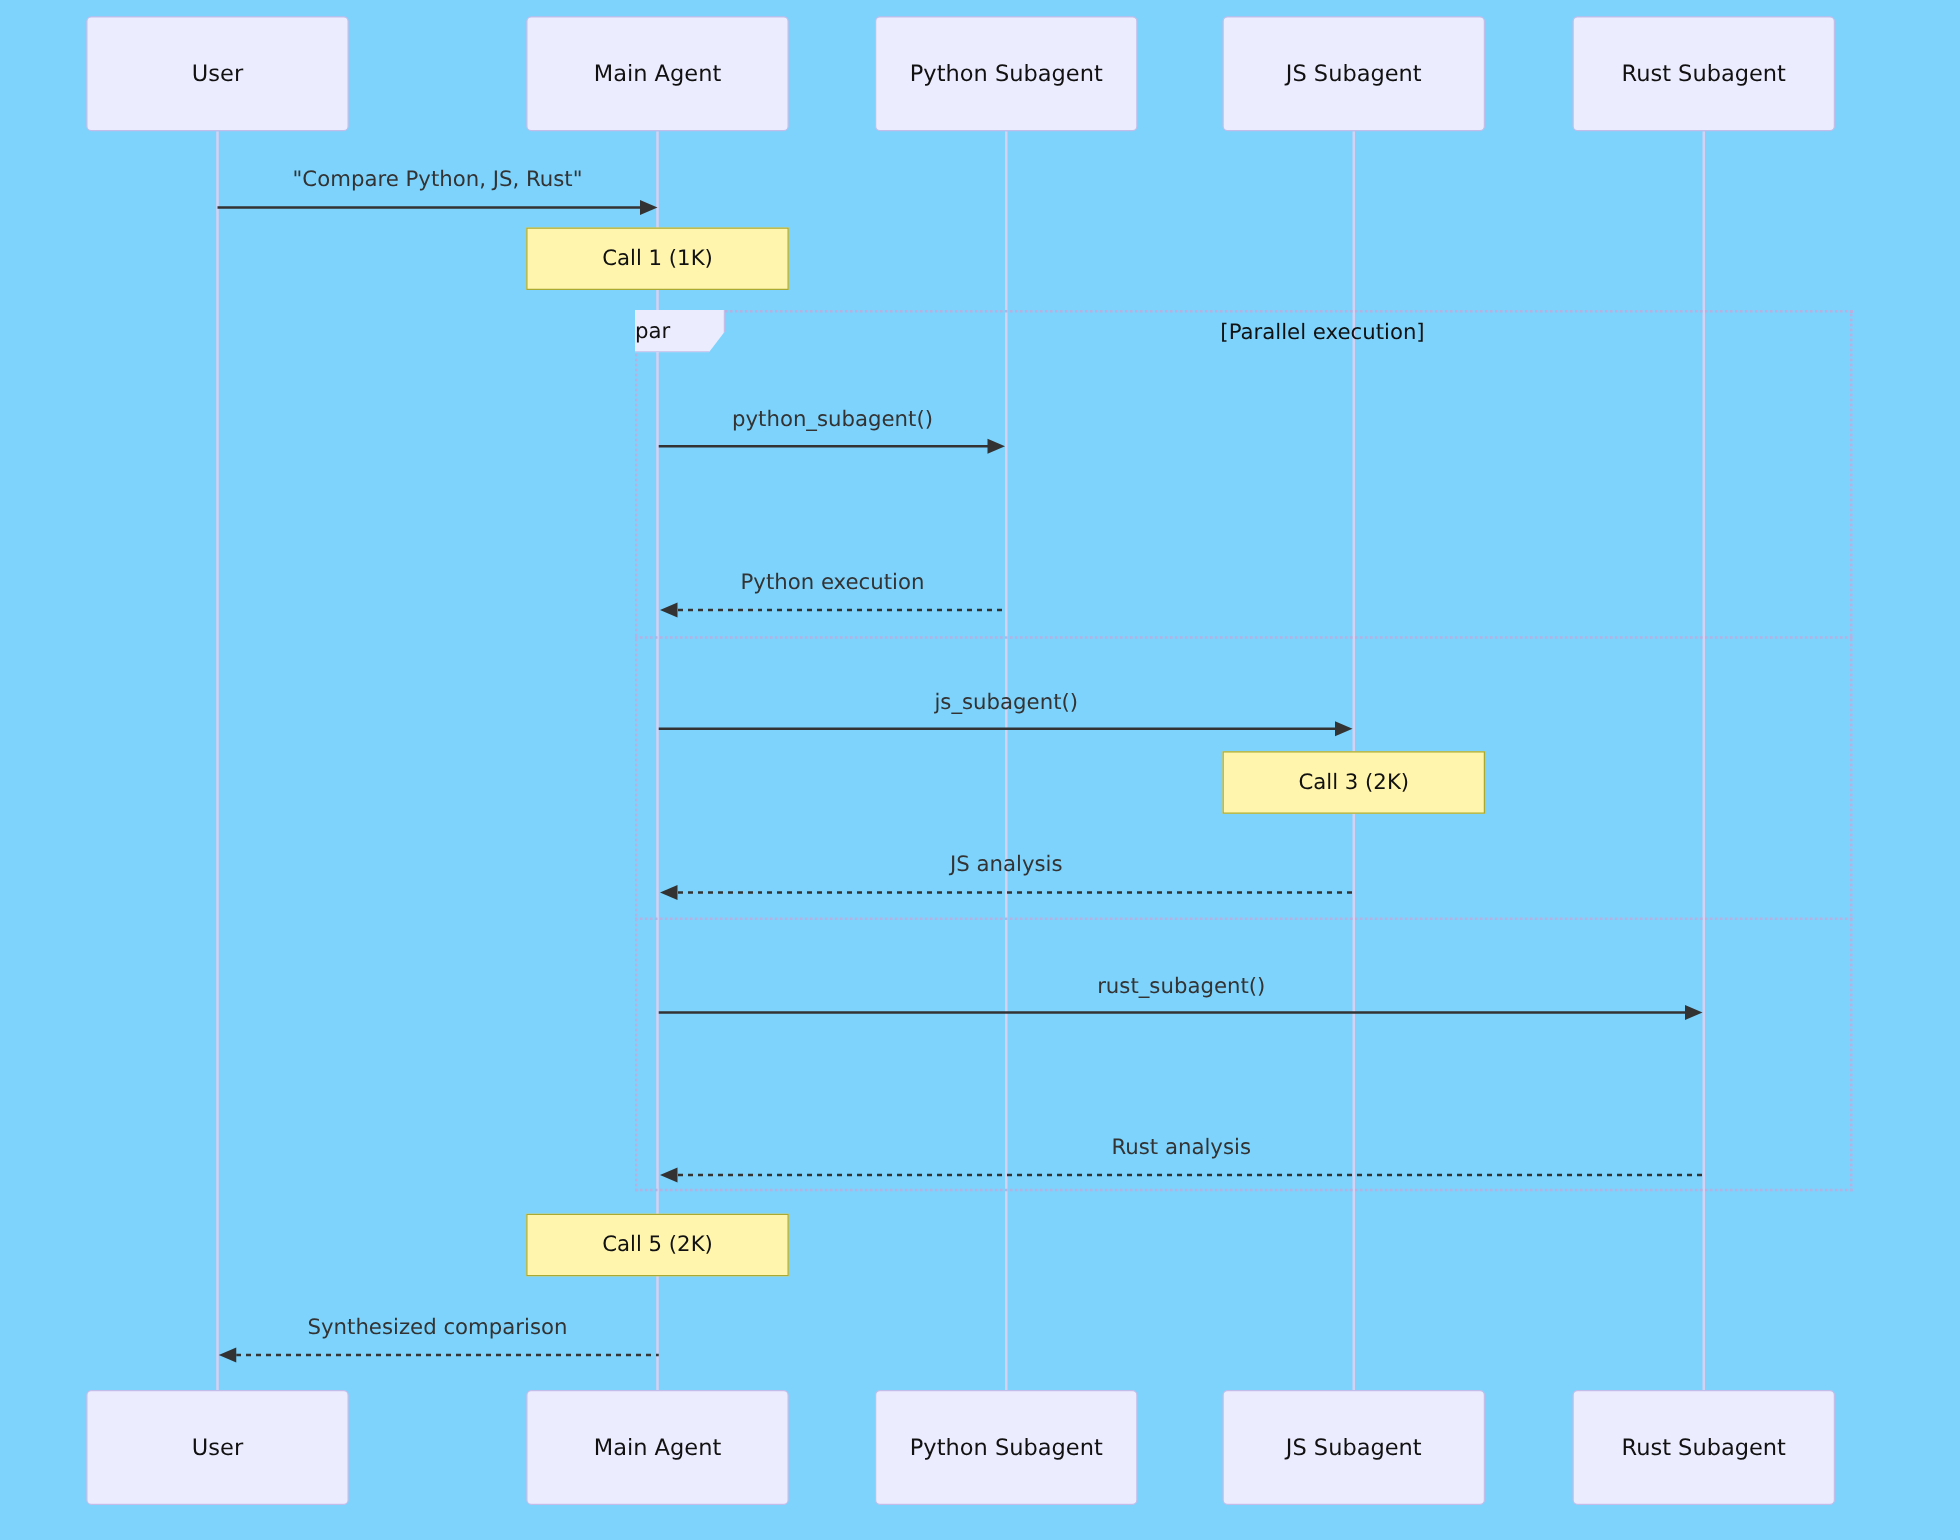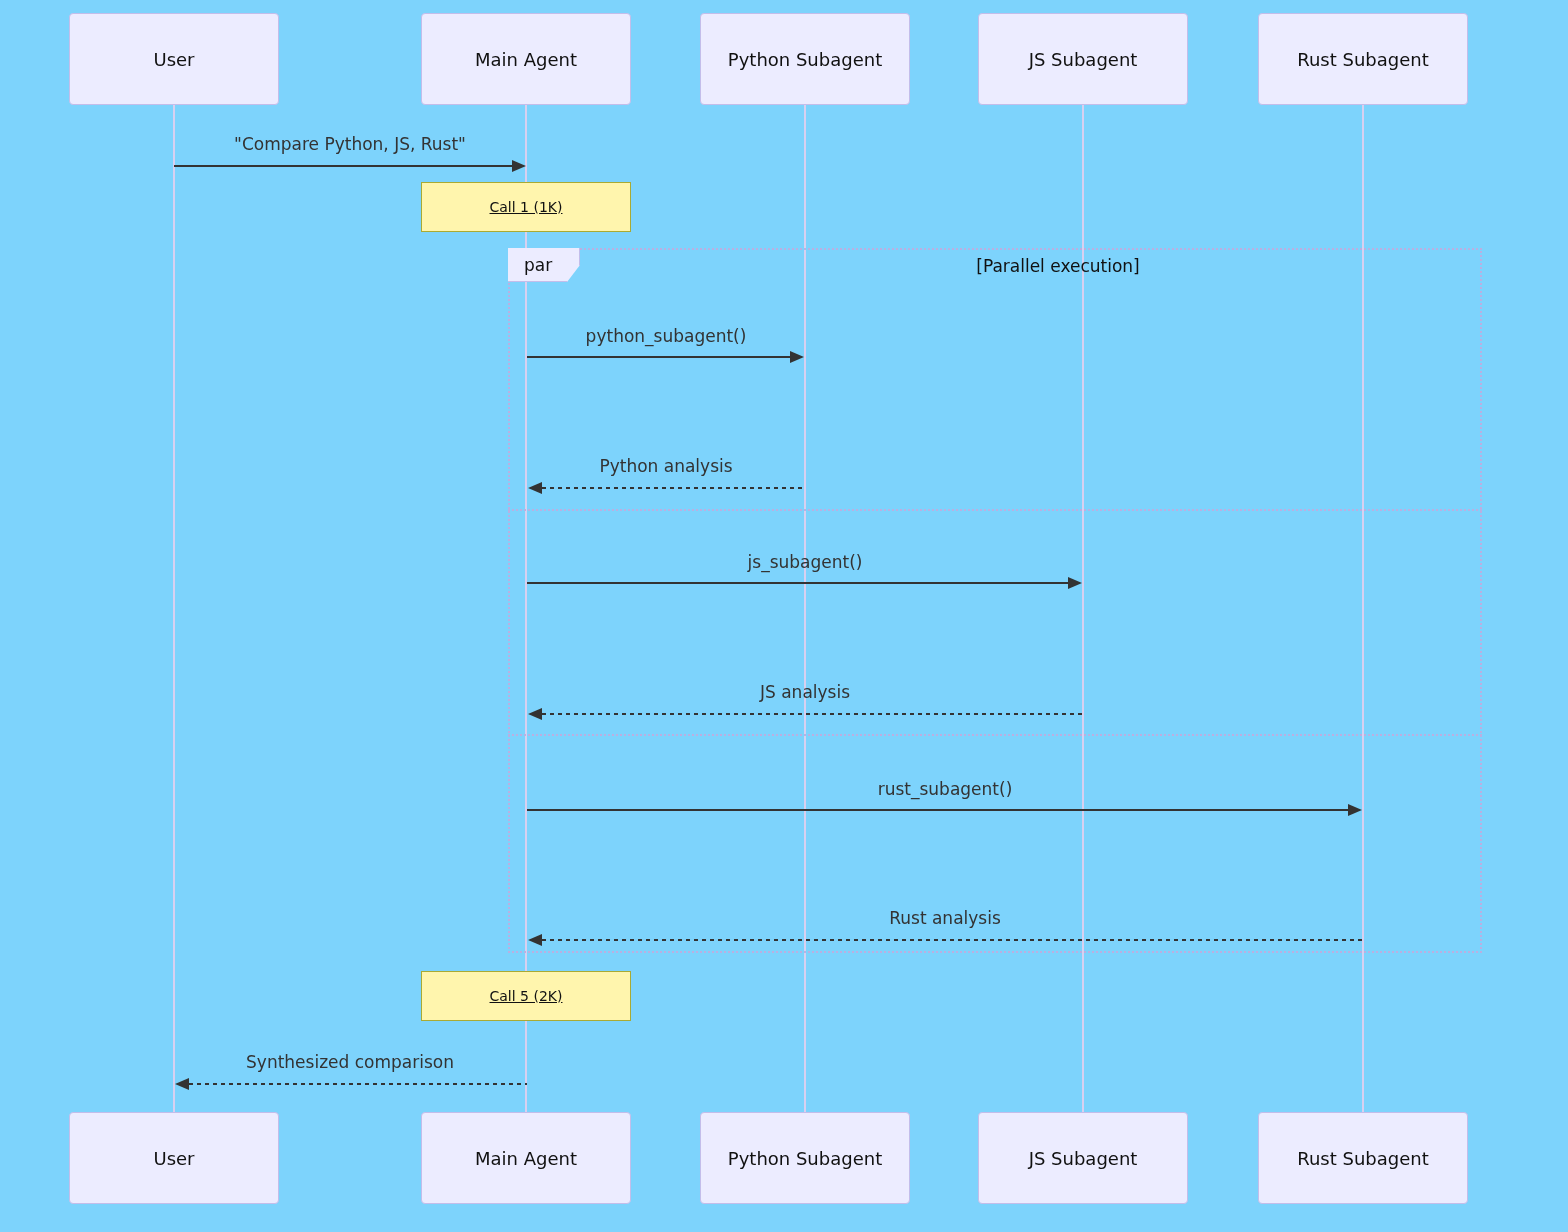--- a/index.html
+++ b/index.html
@@ -85,43 +85,41 @@
   }
   .note {
     position: absolute;
     width: 210px;
     height: 50px;
     background: var(--note-fill);
     border: 1px solid var(--note-border);
     display: flex;
     align-items: center;
     justify-content: center;
-    font-size: 14px;
+    font-size: 17px;
     color: #111;
     z-index: 6;
-    text-decoration: underline;
   }
   .par-frame {
     position: absolute;
     left: 508px; top: 248px;
     width: 974px; height: 705px;
     border: 2px dotted var(--frame-border);
     z-index: 1;
   }
   .par-label {
     position: absolute;
     left: 508px; top: 248px;
     width: 72px; height: 34px;
     background: var(--actor-fill);
     border-bottom: 1px solid var(--actor-border);
     border-right: 1px solid var(--actor-border);
     clip-path: polygon(0 0, 100% 0, 100% 50%, 82% 100%, 0 100%);
     display: flex;
     align-items: center;
-    padding-left: 16px;
     font-size: 17px;
     color: #111;
     z-index: 2;
   }
   .par-condition {
     position: absolute;
     transform: translateX(-50%);
     left: 1058px; top: 256px;
     font-size: 17px;
     color: #111;
@@ -170,28 +168,29 @@
   <div class="line-solid" style="left:174px; top:165px; width:339px"></div>
   <div class="arrow-right" style="left:512px; top:160px"></div>
 
   <div class="note" style="left:421px; top:182px">Call 1 (1K)</div>
 
   <div class="msg-label" style="left:666px; top:326px">python_subagent()</div>
   <div class="line-solid" style="left:527px; top:356px; width:264px"></div>
   <div class="arrow-right" style="left:790px; top:351px"></div>
 
 
-  <div class="msg-label" style="left:666px; top:456px">Python analysis</div>
+  <div class="msg-label" style="left:666px; top:456px">Python execution</div>
   <div class="line-dashed" style="left:542px; top:487px; width:263px"></div>
   <div class="arrow-left" style="left:528px; top:482px"></div>
 
   <div class="msg-label" style="left:805px; top:552px">js_subagent()</div>
   <div class="line-solid" style="left:527px; top:582px; width:542px"></div>
   <div class="arrow-right" style="left:1068px; top:577px"></div>
 
+  <div class="note" style="left:978px; top:601px">Call 3 (2K)</div>
 
   <div class="msg-label" style="left:805px; top:682px">JS analysis</div>
   <div class="line-dashed" style="left:542px; top:713px; width:541px"></div>
   <div class="arrow-left" style="left:528px; top:708px"></div>
 
   <div class="msg-label" style="left:945px; top:779px">rust_subagent()</div>
   <div class="line-solid" style="left:527px; top:809px; width:822px"></div>
   <div class="arrow-right" style="left:1348px; top:804px"></div>
 
 

